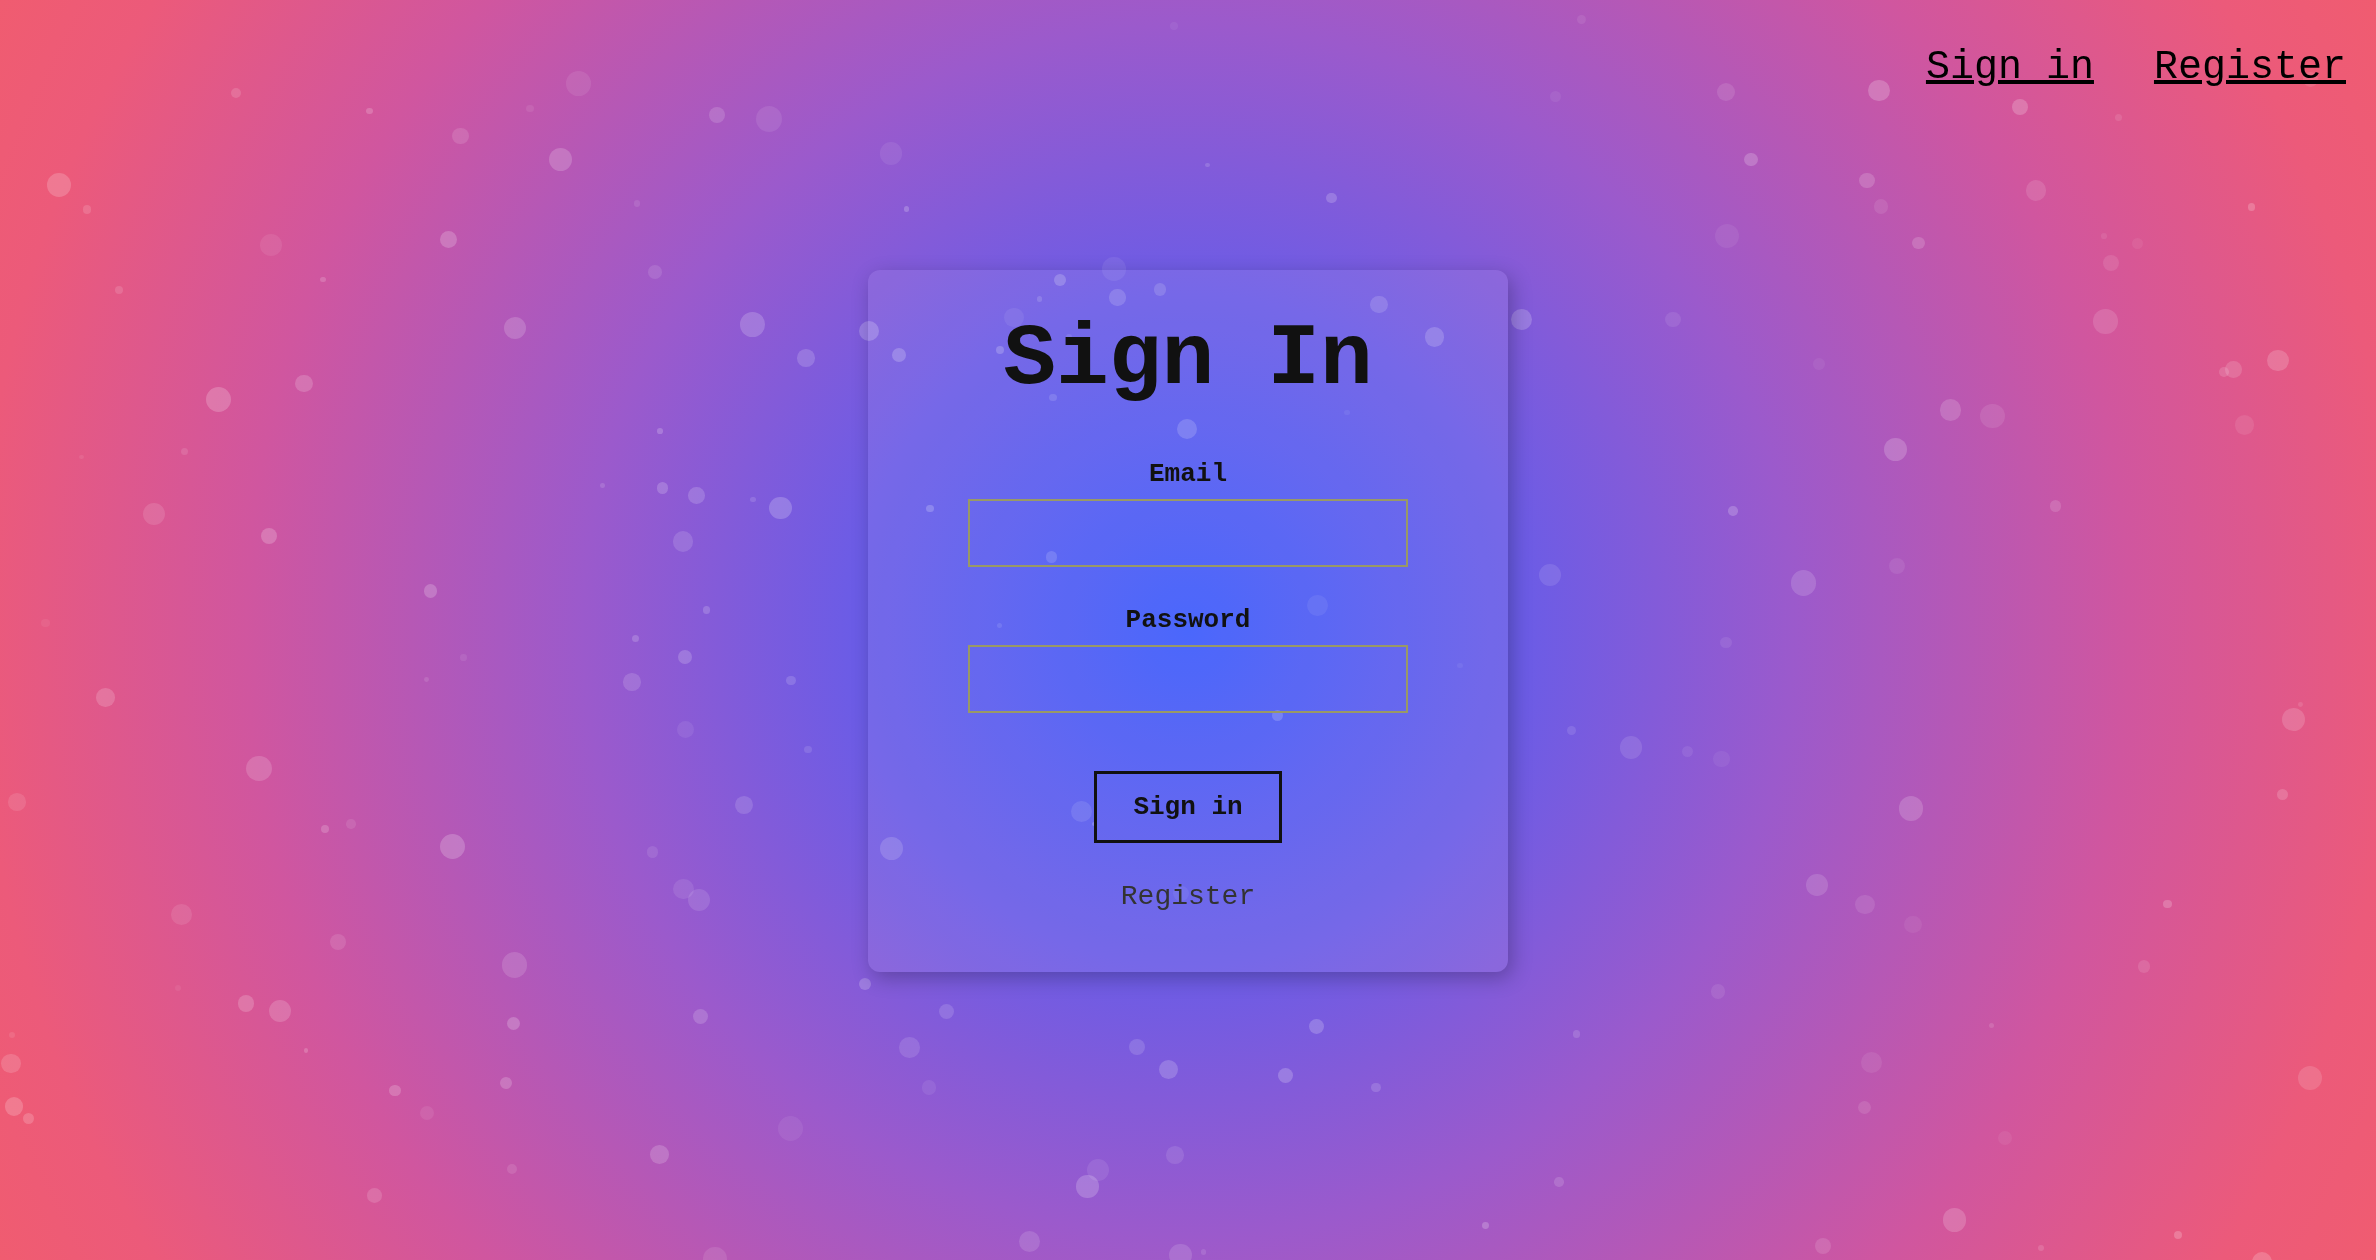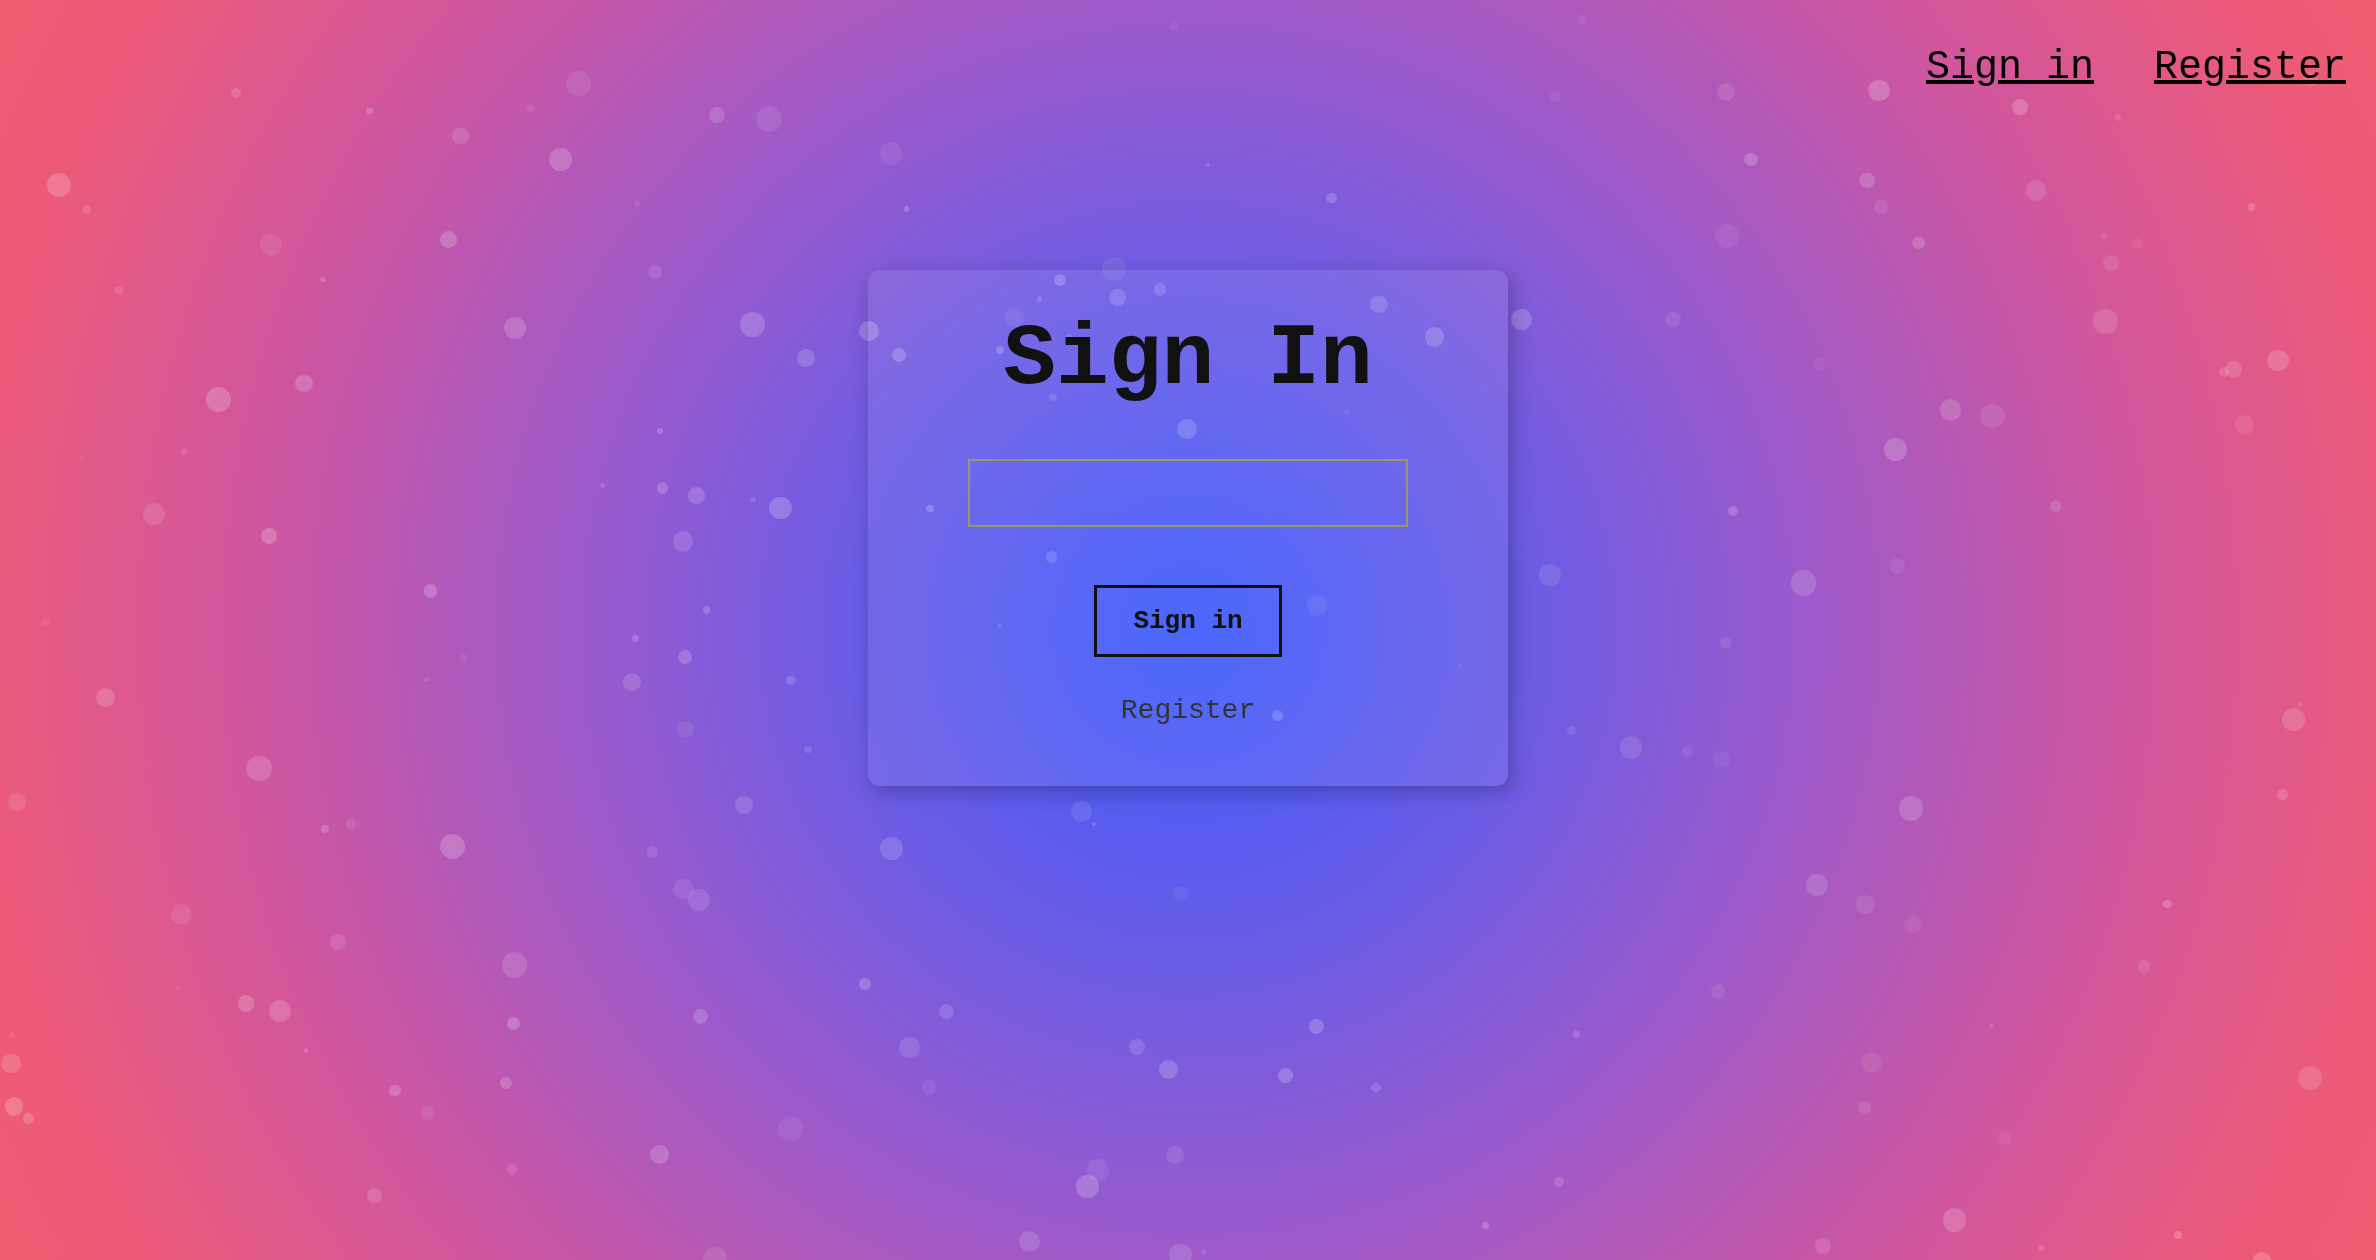--- a/index.html
+++ b/index.html
@@ -304,20 +304,25 @@
 
 <nav class="top-nav">
   <a>Sign in</a>
   <a>Register</a>
 </nav>
 
 <div class="signin-card">
   <h1>Sign In</h1>
 
   <div class="form-group">
+    <label>Email</label>
     <input type="text" style="">
   </div>
 
+  <div class="form-group">
+    <label>Password</label>
+    <input type="password" style="">
+  </div>
 
   <button class="signin-button">Sign in</button>
 
   <a class="register-link">Register</a>
 </div>
 
 </body></html>

